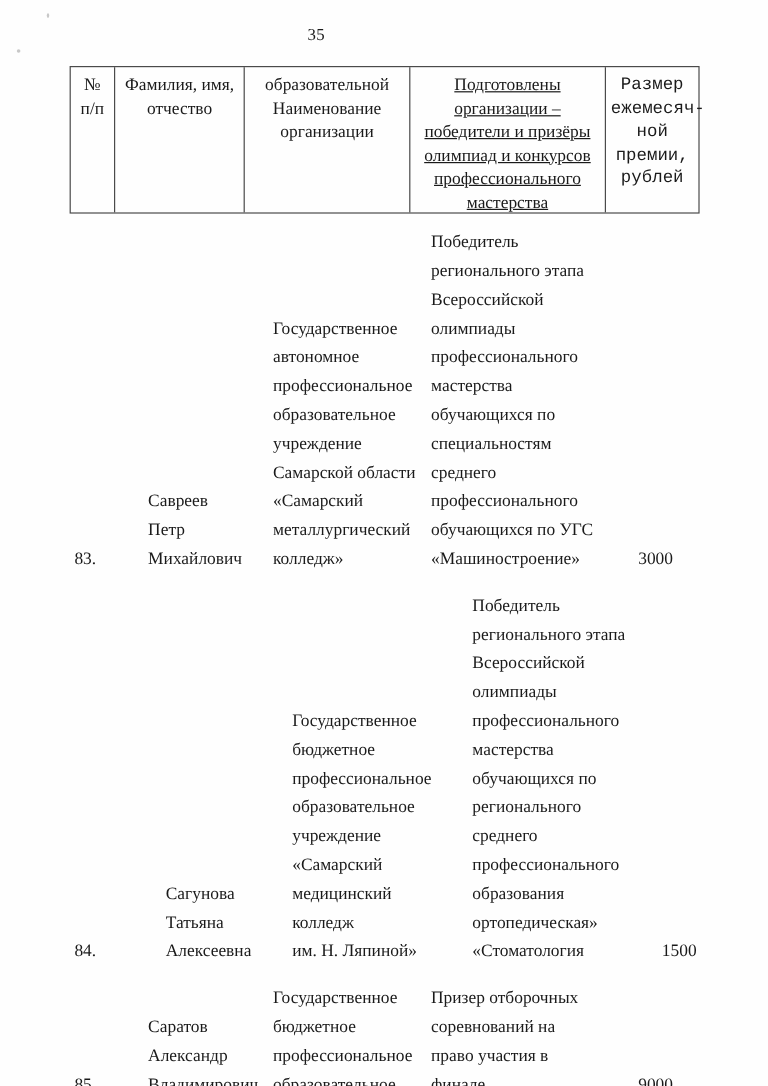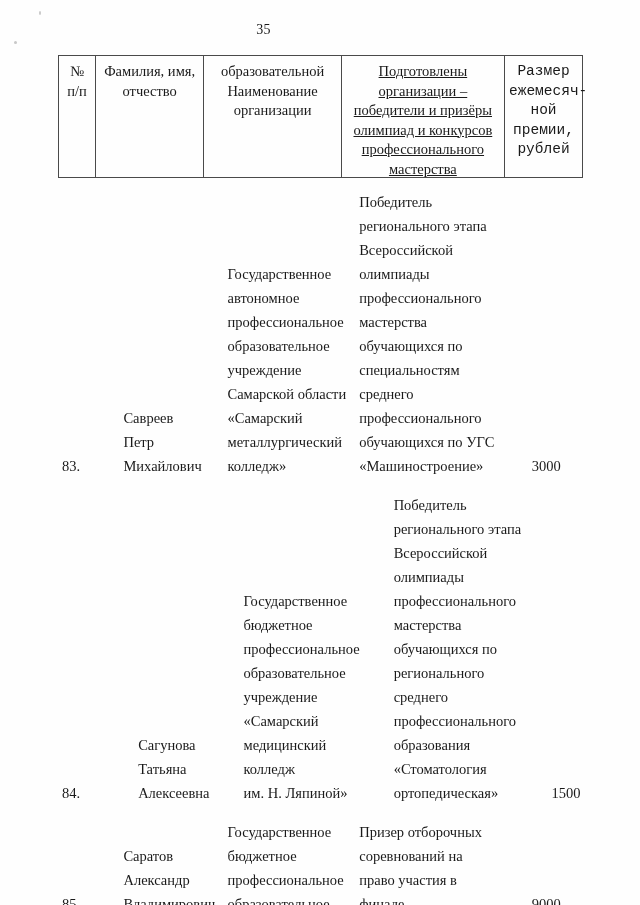--- a/index.html
+++ b/index.html
@@ -205,22 +205,22 @@
             <div class="line">регионального этапа</div>
             <div class="line">Всероссийской</div>
             <div class="line">олимпиады</div>
             <div class="line">профессионального</div>
             <div class="line">мастерства</div>
             <div class="line">обучающихся по</div>
             <div class="line">регионального</div>
             <div class="line">среднего</div>
             <div class="line">профессионального</div>
             <div class="line">образования</div>
+            <div class="line">ортопедическая»</div>
             <div class="line">«Стоматология</div>
-            <div class="line">ортопедическая»</div>
           </div>
         <div class="td td-sum">
             <div class="line">1500</div>
           </div>
       </div>
 
       <div class="row row-85">
         <div class="td td-num">
             <div class="line">85.</div>
           </div>

